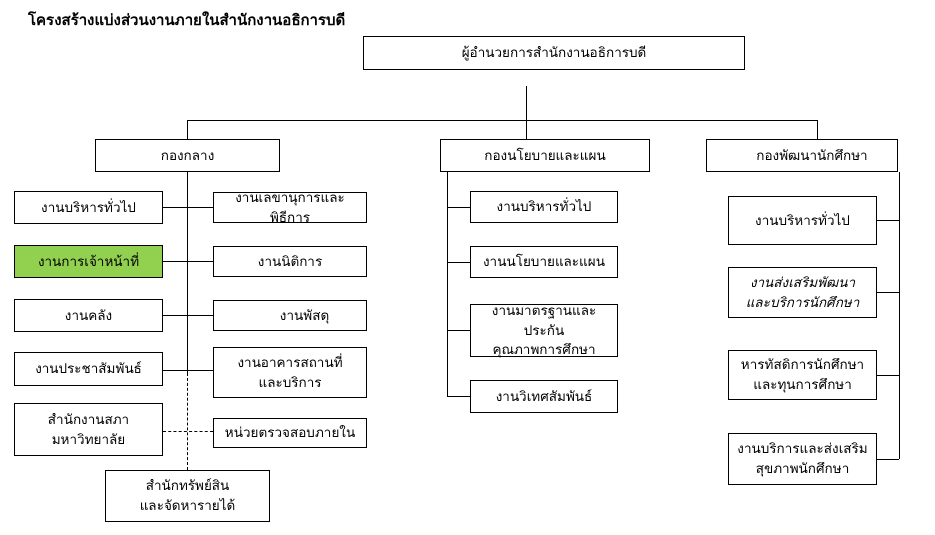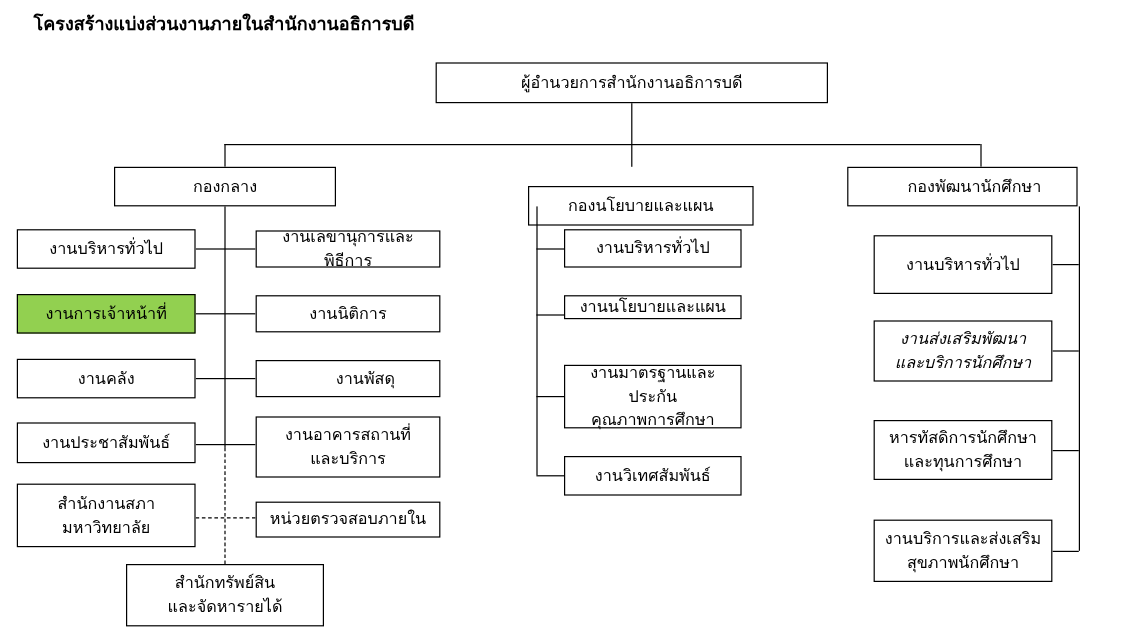--- a/index.html
+++ b/index.html
@@ -38,30 +38,30 @@
   .hline.dashed { border-top: 1px dashed #000; }
   .vline.dashed { border-left: 1px dashed #000; }
 </style>
 </head>
 <body>
 
 <div class="canvas">
 
   <div class="chart-title">โครงสร้างแบ่งส่วนงานภายในสำนักงานอธิการบดี</div>
 
-  <div class="node" style="left:363px; top:52px; width:327px; height:34px;">ผู้อำนวยการสำนักงานอธิการบดี</div>
+  <div class="node" style="left:363px; top:36px; width:382px; height:34px;">ผู้อำนวยการสำนักงานอธิการบดี</div>
 
   <div class="vline" style="left:526px; top:86px;  height:34px;"></div>
   <div class="hline" style="left:187px; top:120px; width:630px;"></div>
   <div class="vline" style="left:187px; top:120px; height:19px;"></div>
   <div class="vline" style="left:526px; top:120px; height:19px;"></div>
   <div class="vline" style="left:817px; top:120px; height:19px;"></div>
 
   <div class="node" style="left:95px;  top:139px; width:185px; height:33px;">กองกลาง</div>
-  <div class="node" style="left:440px; top:139px; width:188px; height:33px;margin-top:16px;">กองนโยบายและแผน</div>
+  <div class="node" style="left:440px; top:139px; width:210px; height:33px;">กองนโยบายและแผน</div>
   <div class="node" style="left:706px; top:139px; width:192px; height:33px;padding-left:23px;">กองพัฒนานักศึกษา</div>
 
   <div class="vline" style="left:187px; top:172px; height:201px;"></div>
   <div class="vline dashed" style="left:187px; top:373px; height:97px;"></div>
   <div class="hline" style="left:163px; top:207px; width:50px;"></div>
   <div class="hline" style="left:163px; top:261px; width:50px;"></div>
   <div class="hline" style="left:163px; top:315px; width:50px;"></div>
   <div class="hline" style="left:163px; top:370px; width:50px;"></div>
   <div class="hline dashed" style="left:163px; top:431px; width:50px;"></div>
 
@@ -82,21 +82,21 @@
   <div class="node" style="left:105px; top:470px; width:165px; height:52px;">สำนักทรัพย์สิน
 และจัดหารายได้</div>
 
   <div class="vline" style="left:447px; top:172px; height:224px;"></div>
   <div class="hline" style="left:447px; top:207px; width:23px;"></div>
   <div class="hline" style="left:447px; top:262px; width:23px;"></div>
   <div class="hline" style="left:447px; top:330px; width:23px;"></div>
   <div class="hline" style="left:447px; top:396px; width:23px;"></div>
 
   <div class="node" style="left:470px; top:191px; width:148px; height:32px;">งานบริหารทั่วไป</div>
-  <div class="node" style="left:470px; top:246px; width:148px; height:20px;">งานนโยบายและแผน</div>
+  <div class="node" style="left:470px; top:246px; width:148px; height:32px;">งานนโยบายและแผน</div>
   <div class="node" style="left:470px; top:304px; width:148px; height:53px;">งานมาตรฐานและประกัน
 คุณภาพการศึกษา</div>
   <div class="node" style="left:470px; top:380px; width:148px; height:33px;">งานวิเทศสัมพันธ์</div>
 
   <div class="vline" style="left:899px; top:172px; height:287px;"></div>
   <div class="hline" style="left:877px; top:220px; width:22px;"></div>
   <div class="hline" style="left:877px; top:292px; width:22px;"></div>
   <div class="hline" style="left:877px; top:375px; width:22px;"></div>
   <div class="hline" style="left:877px; top:459px; width:22px;"></div>
 

